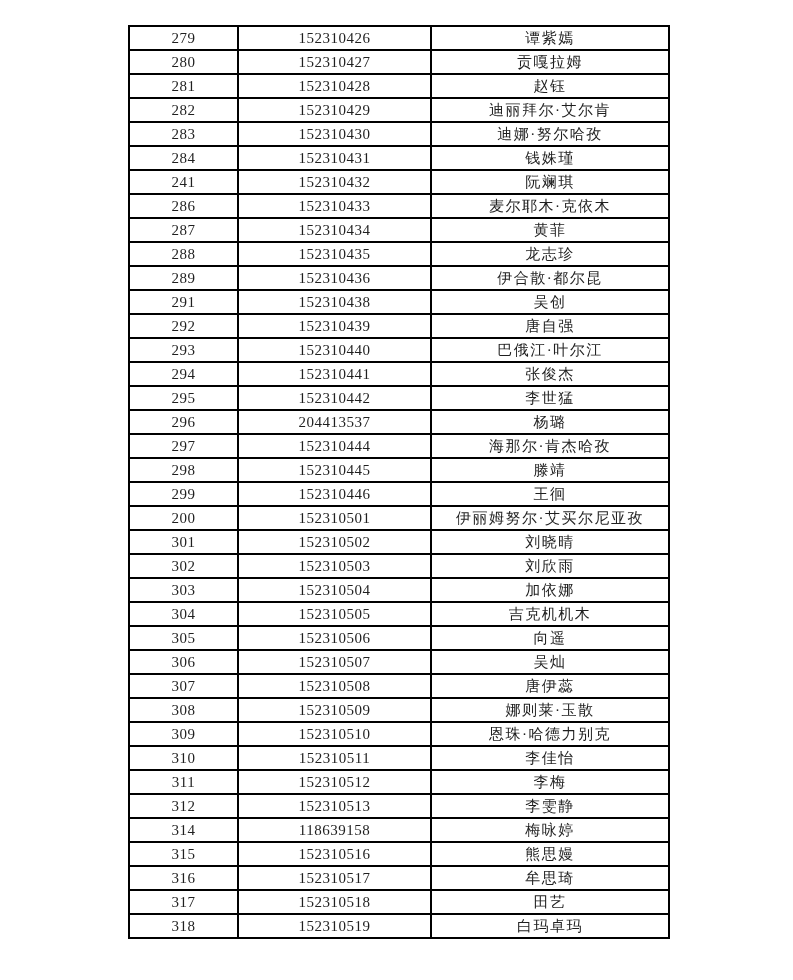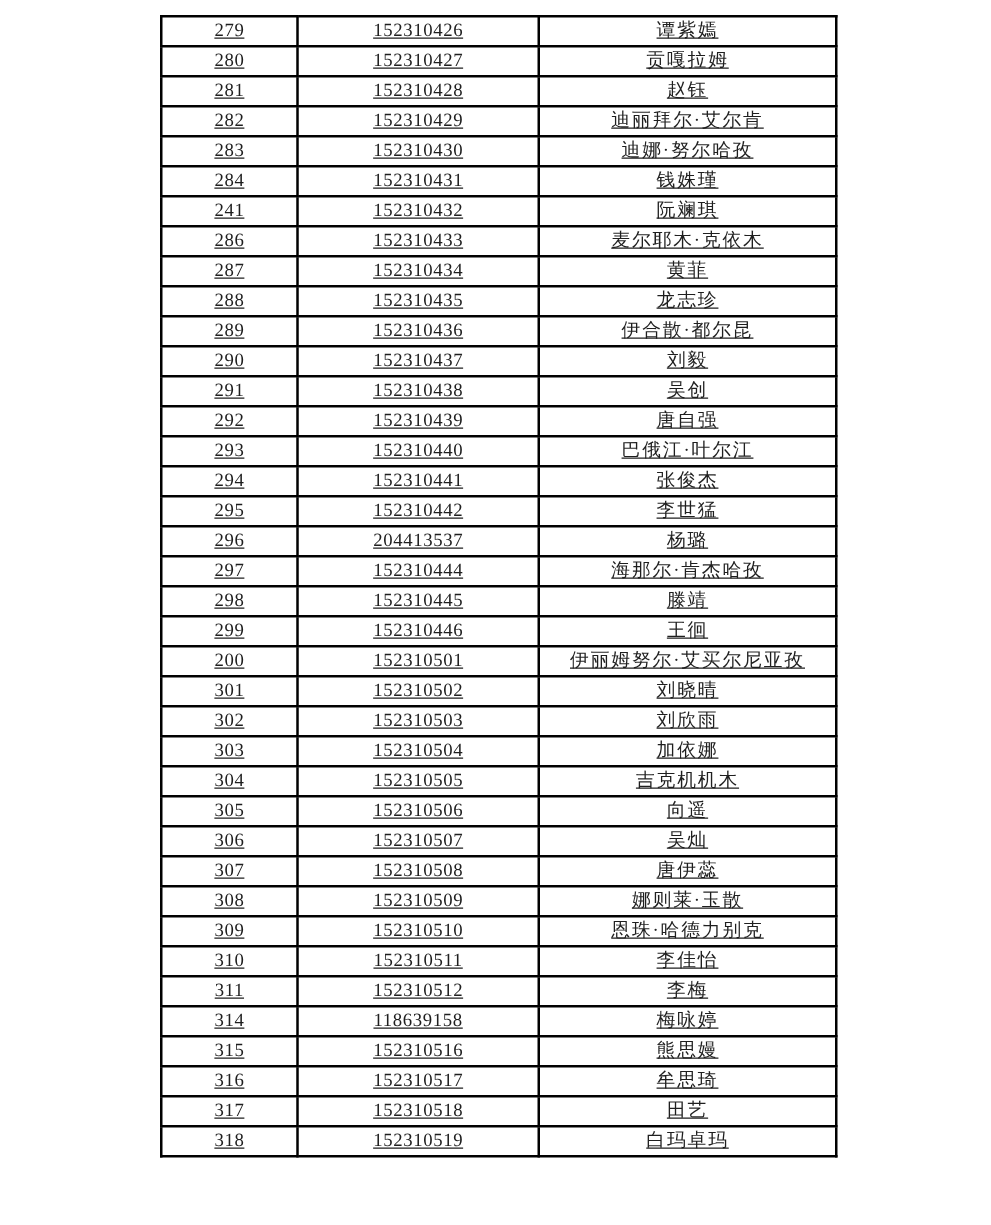--- a/index.html
+++ b/index.html
@@ -10,22 +10,21 @@
   body {
     width: 793px;
     height: 980px;
     position: relative;
     font-family: "Liberation Serif", "DejaVu Serif", serif;
     color: #1f1f1f;
   }
   .table-wrap {
     position: absolute;
     left: 128px;
-    top: 12px;
-    text-decoration: underline;
+    top: 25px;
   }
   table.roster {
     border-collapse: collapse;
     table-layout: fixed;
     width: 540px;
   }
   col.c-no   { width: 109px; }
   col.c-id   { width: 193px; }
   col.c-name { width: 238px; }
   table.roster td {
@@ -107,25 +106,20 @@
           <td class="cell-no">288</td>
           <td class="cell-id">152310435</td>
           <td class="cell-name">龙志珍</td>
         </tr>
         <tr>
           <td class="cell-no">289</td>
           <td class="cell-id">152310436</td>
           <td class="cell-name">伊合散·都尔昆</td>
         </tr>
         <tr>
-          <td class="cell-no">290</td>
-          <td class="cell-id">152310437</td>
-          <td class="cell-name">刘毅</td>
-        </tr>
-        <tr>
           <td class="cell-no">291</td>
           <td class="cell-id">152310438</td>
           <td class="cell-name">吴创</td>
         </tr>
         <tr>
           <td class="cell-no">292</td>
           <td class="cell-id">152310439</td>
           <td class="cell-name">唐自强</td>
         </tr>
         <tr>
@@ -215,20 +209,25 @@
         </tr>
         <tr>
           <td class="cell-no">310</td>
           <td class="cell-id">152310511</td>
           <td class="cell-name">李佳怡</td>
         </tr>
         <tr>
           <td class="cell-no">311</td>
           <td class="cell-id">152310512</td>
           <td class="cell-name">李梅</td>
+        </tr>
+        <tr>
+          <td class="cell-no">312</td>
+          <td class="cell-id">152310513</td>
+          <td class="cell-name">李雯静</td>
         </tr>
         <tr>
           <td class="cell-no">314</td>
           <td class="cell-id">118639158</td>
           <td class="cell-name">梅咏婷</td>
         </tr>
         <tr>
           <td class="cell-no">315</td>
           <td class="cell-id">152310516</td>
           <td class="cell-name">熊思嫚</td>

